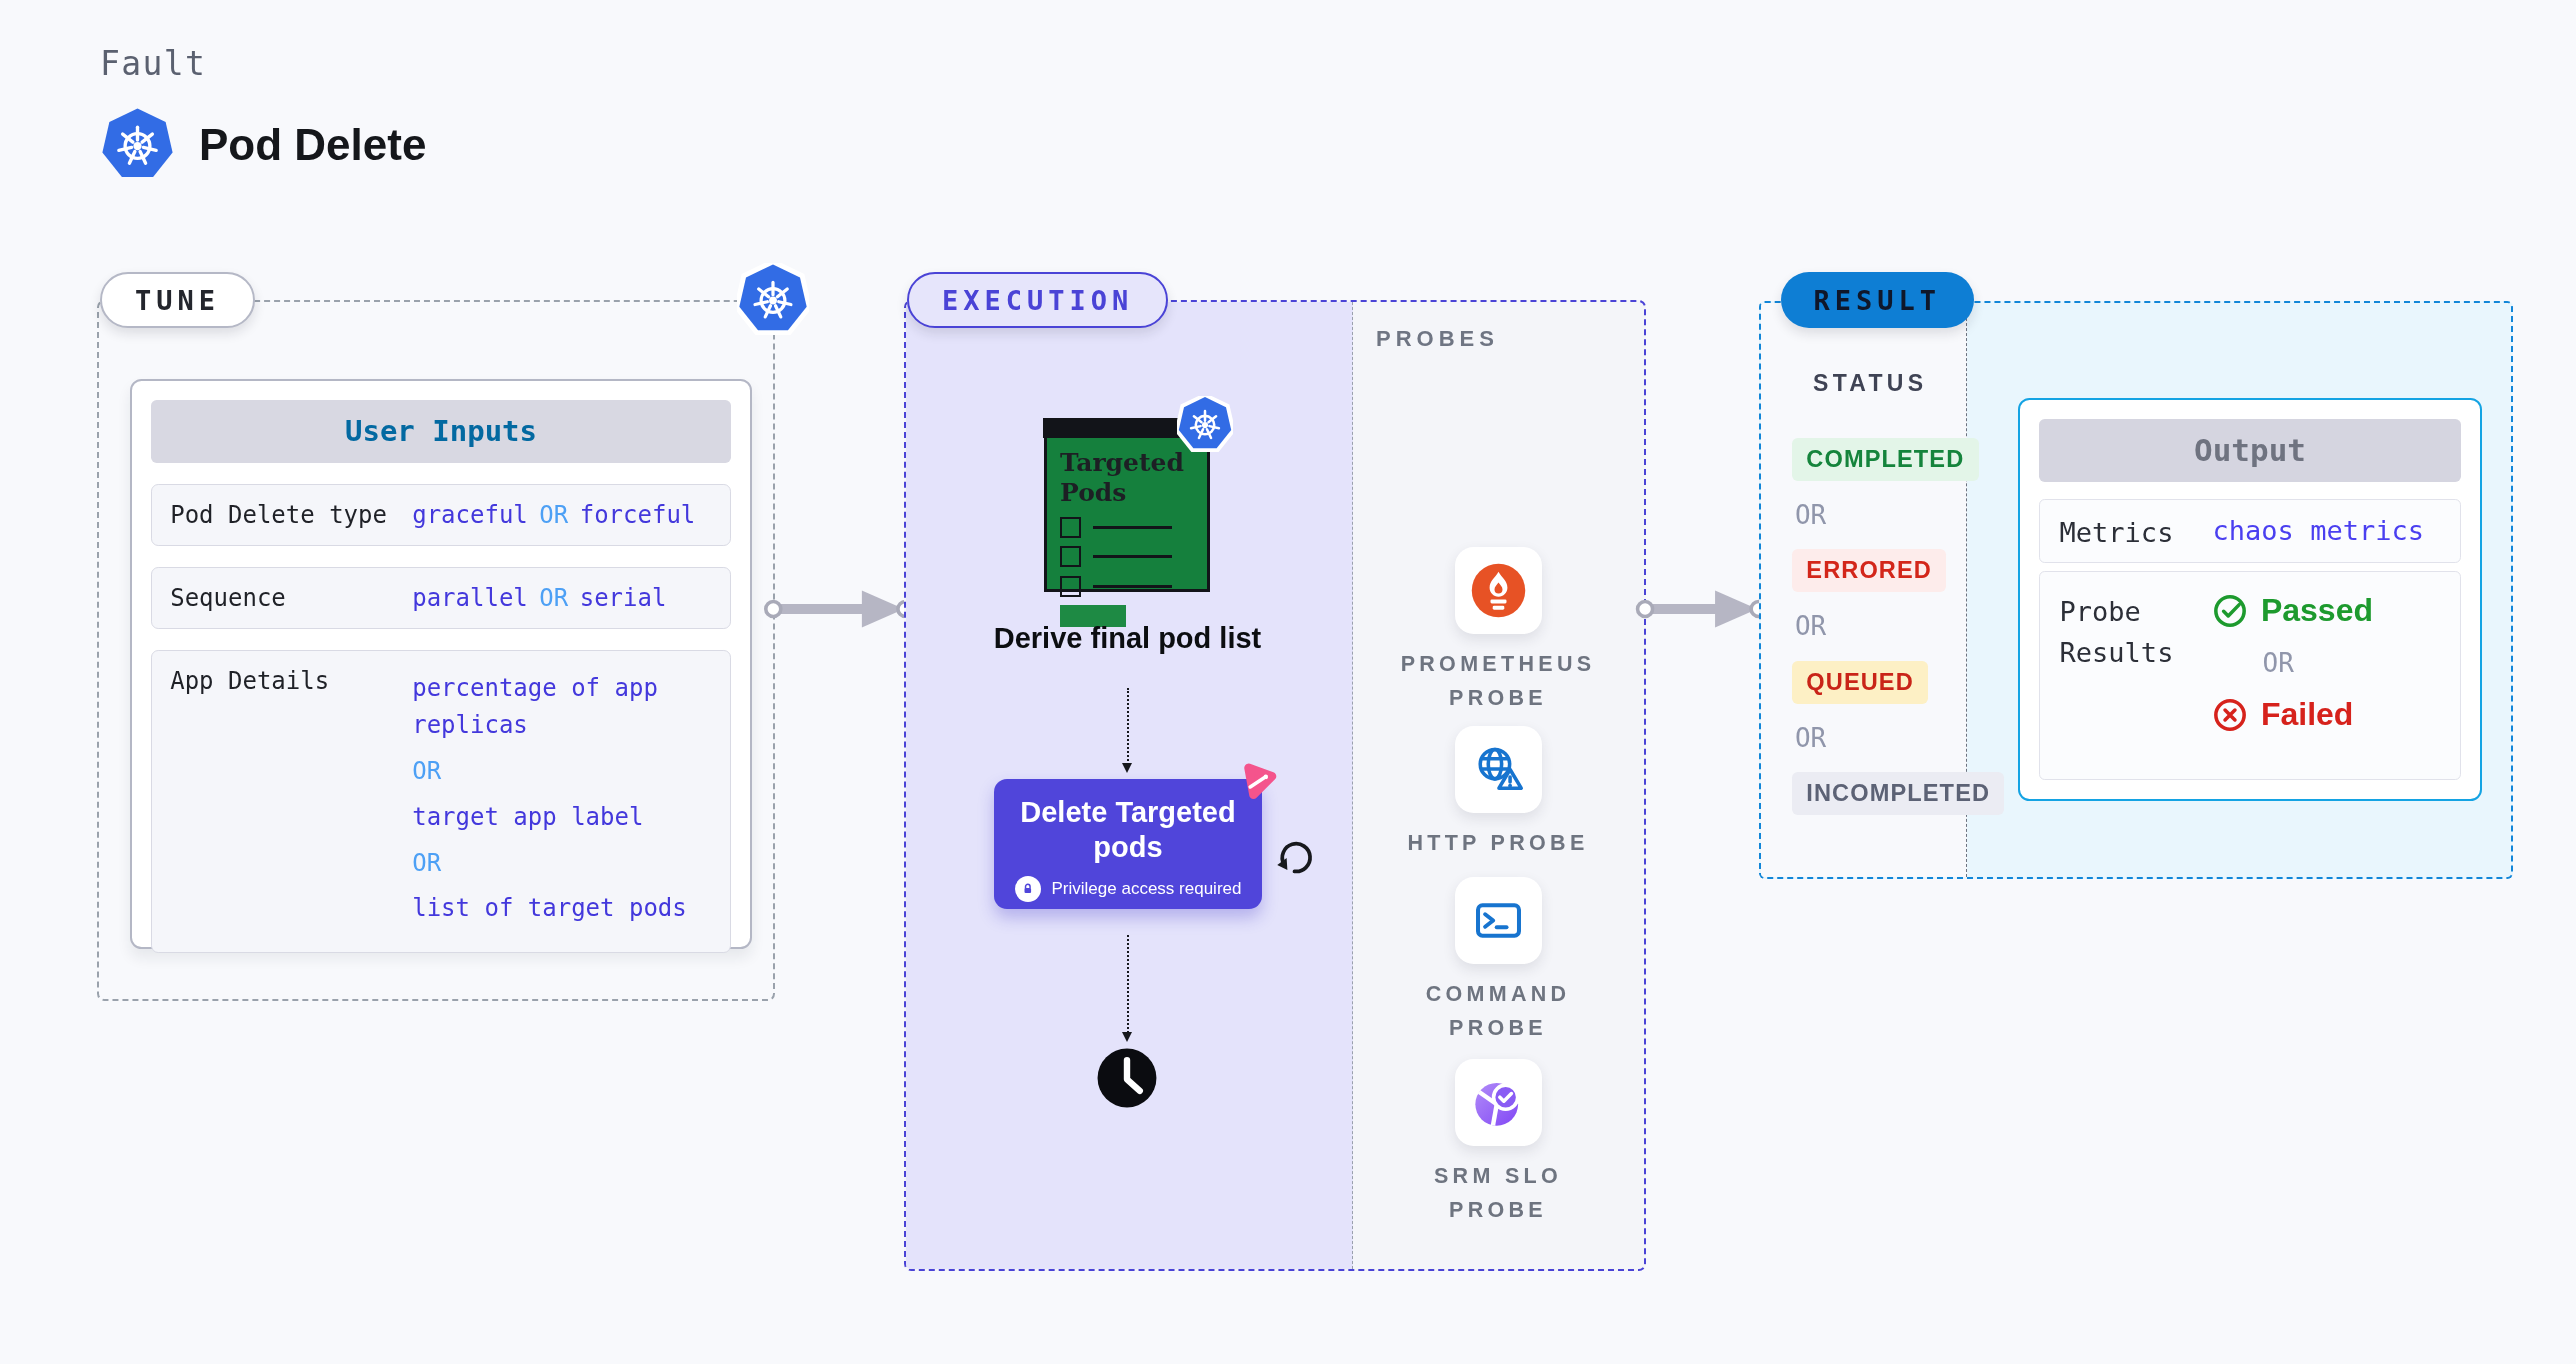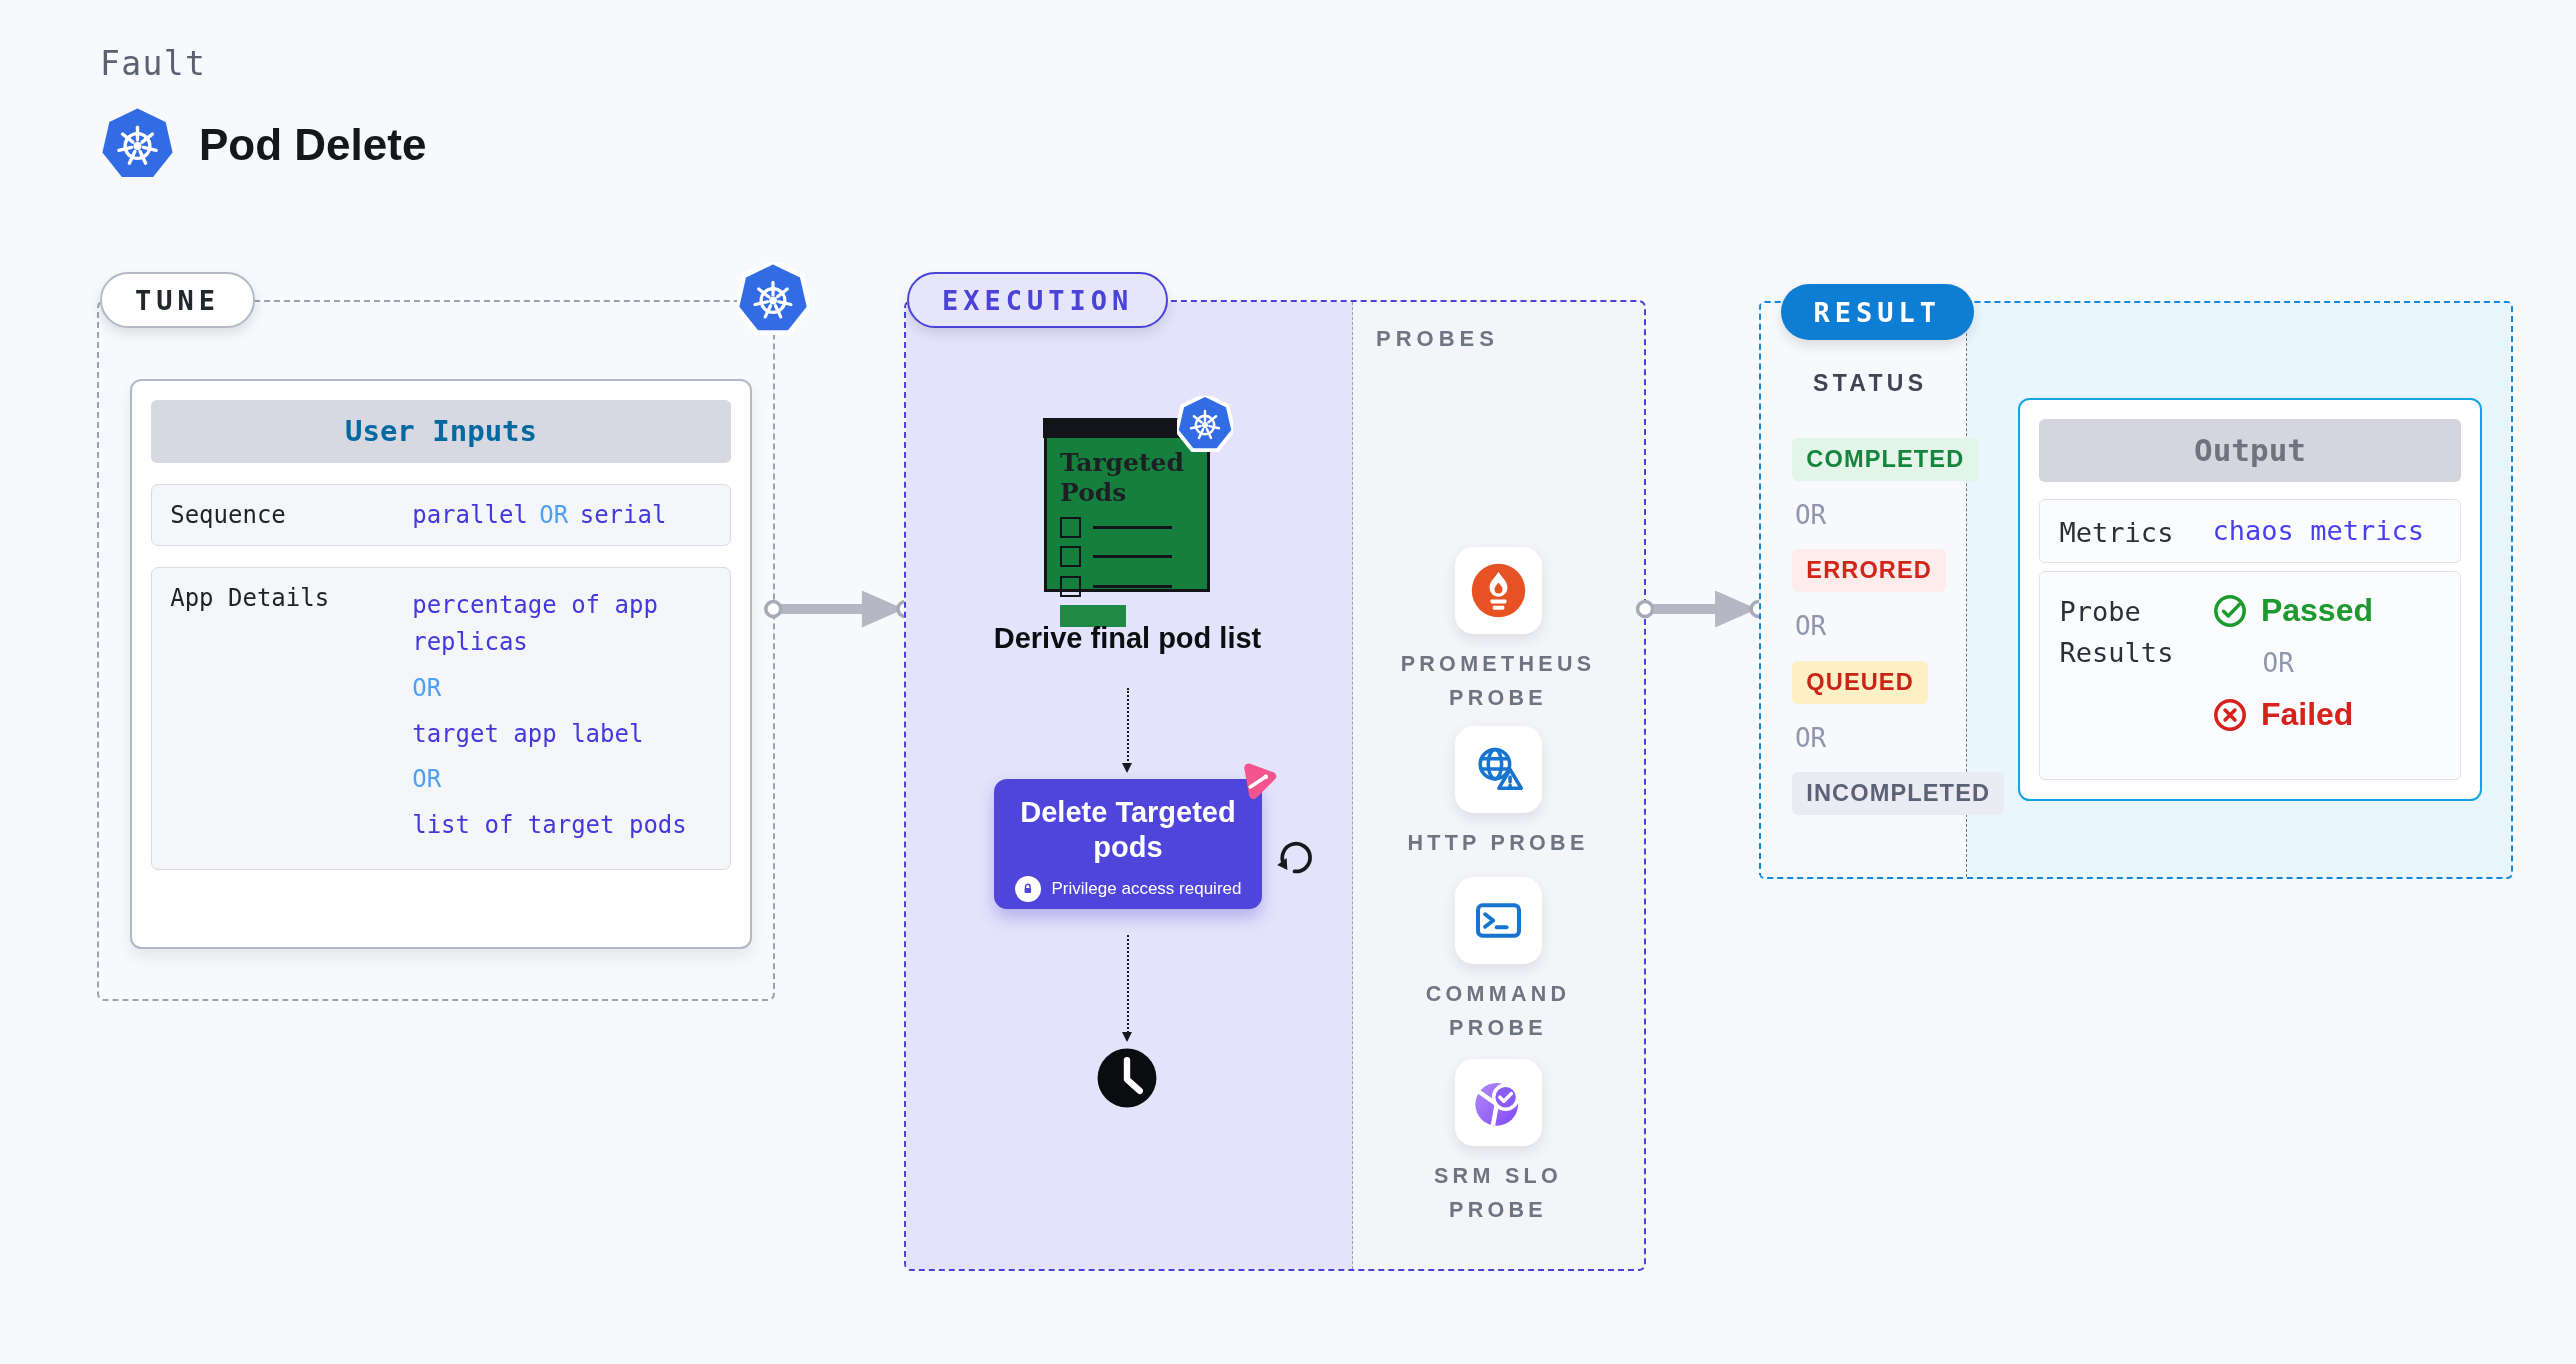--- a/index.html
+++ b/index.html
@@ -86,21 +86,21 @@
          box-shadow:0 5.7px 13px rgba(40,44,63,.10);}
   .pcard svg{width:57px;height:57px;}
   .plabel{margin-top:14.3px;font-size:21.5px;font-weight:bold;letter-spacing:4.3px;color:#6e7480;
           text-align:center;line-height:1.55;width:215px;}
 
   
   #result{position:absolute;left:1759px;top:272px;width:754px;height:607px;}
   #result .dashbox{position:absolute;top:29px;left:0;right:0;bottom:0;border:2.1px dashed #1286d8;border-radius:5.7px;
                    background:#e9f6fd;overflow:hidden;}
   #result .statusbg{position:absolute;left:0;top:0;bottom:0;width:205px;background:#f8f9fc;border-right:1.4px dashed #6d7380;}
-  #result .pill{left:21.5px;top:12px;background:#0e7ed4;color:#ffffff;border:none;}
+  #result .pill{left:21.5px;top:0;background:#0e7ed4;color:#0f172a;border:none;}
   .rbody{position:absolute;left:0;right:0;top:29px;bottom:0;z-index:2;}
   .sttl{position:absolute;left:54px;top:69px;font-size:23px;font-weight:bold;letter-spacing:4.3px;color:#3f4354;}
   .stcol{position:absolute;left:33px;top:105px;display:flex;flex-direction:column;align-items:flex-start;gap:19.3px;}
   .badge{padding:7.9px 14.3px;border-radius:5.7px;font-size:23.6px;font-weight:bold;letter-spacing:1.1px;white-space:nowrap;}
   .bg-green{background:#e3f5e8;color:#15843c;margin-top:32px;}
   .bg-red{background:#fdeceb;color:#d3261a;}
   .bg-yellow{background:#fdf0c5;color:#c92418;}
   .bg-gray{background:#ebecf3;color:#5c6275;}
   .or-g{font-family:"DejaVu Sans Mono",monospace;font-size:26px;color:#9096ab;margin-left:2.9px;}
 
@@ -165,20 +165,26 @@
   <div class="pill">TUNE</div>
   <svg class="k8s-corner" viewBox="0 0 100 100">
     <use href="#k8s-hept" fill="#fff" transform="translate(-8,-8) scale(1.16)"></use>
     <use href="#k8s-hept" fill="#326ce5"></use>
       <use href="#k8s-wheel"></use>
   </svg>
 
   <div class="uinputs">
     <div class="uheader mono">User Inputs</div>
 
+    <div class="urow single">
+      <div class="lab">Pod Delete type</div>
+      <div class="val">
+        <span class="seg">graceful</span><span class="seg or-b">OR</span><span class="seg">forceful</span>
+      </div>
+    </div>
 
     <div class="urow single">
       <div class="lab">Sequence</div>
       <div class="val">
         <span class="seg">parallel</span><span class="seg or-b">OR</span><span class="seg">serial</span>
       </div>
     </div>
 
     <div class="urow">
       <div class="lab">App Details</div>

